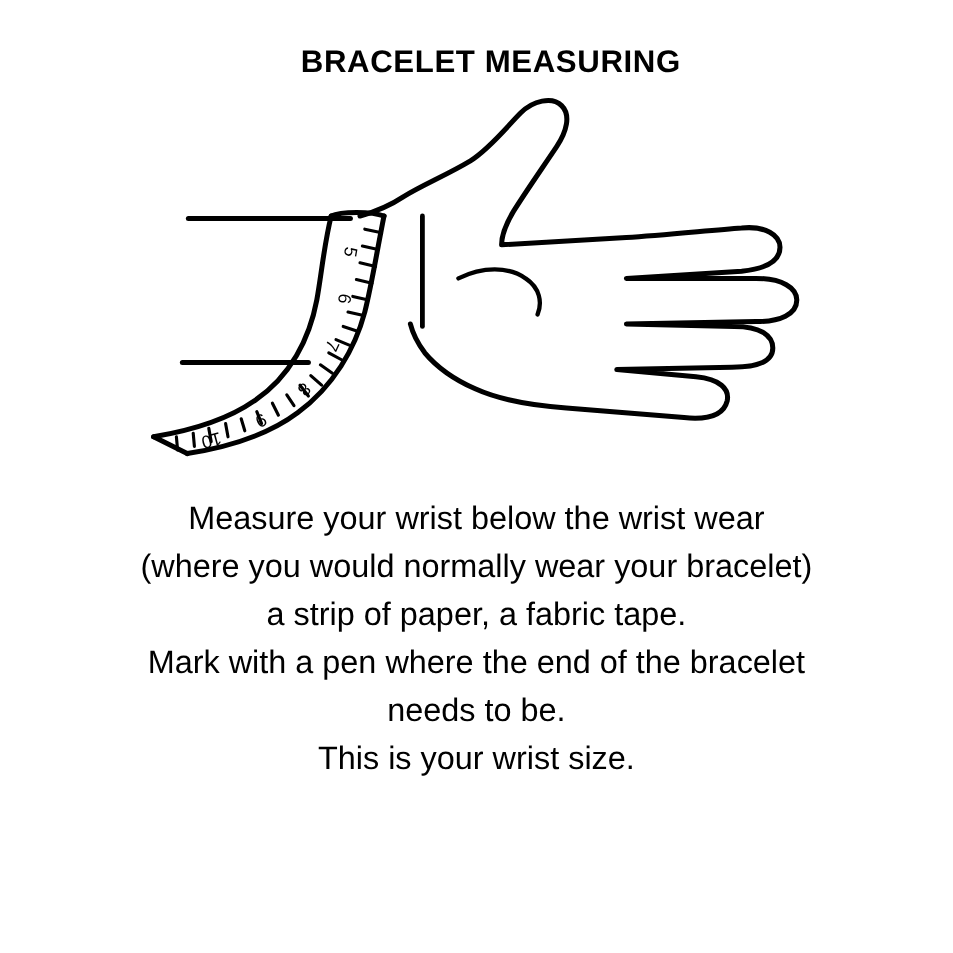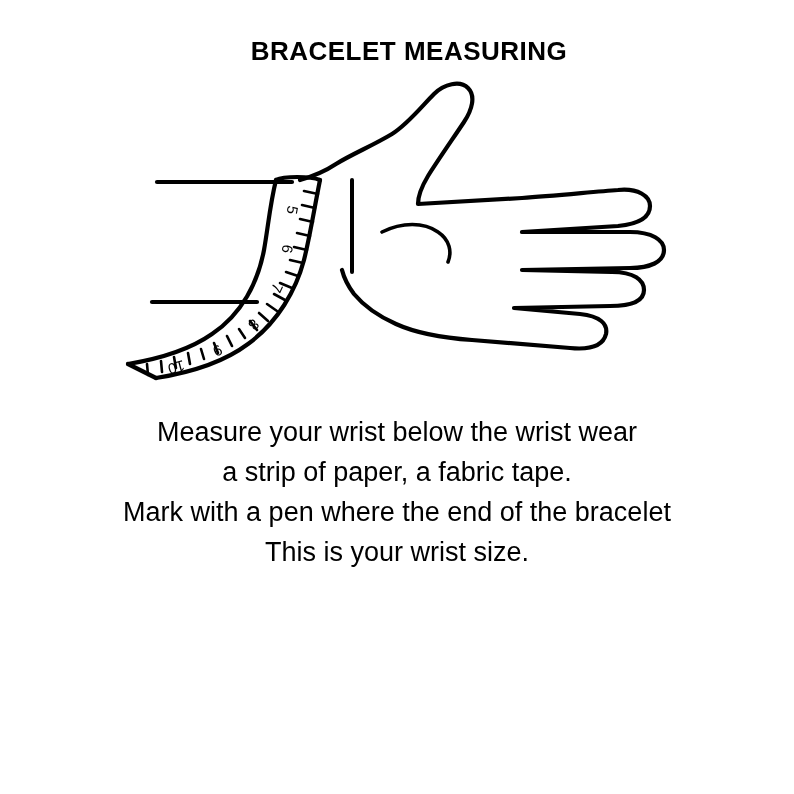--- a/index.html
+++ b/index.html
@@ -142,18 +142,20 @@
         <text x="0" y="0" transform="translate(222,210) rotate(115)">7</text>
         <text x="0" y="0" transform="translate(201,246) rotate(135)">8</text>
         <text x="0" y="0" transform="translate(167,272) rotate(153)">9</text>
         <text x="0" y="0" transform="translate(131,288) rotate(165)">10</text>
       </g>
     </svg>
   </div>
 
   <div id="caption">
     <span class="line">Measure your wrist below the wrist wear</span>
+    <span class="line">(where you would normally wear your bracelet)</span>
     <span class="line">a strip of paper, a fabric tape.</span>
     <span class="line">Mark with a pen where the end of the bracelet</span>
+    <span class="line">needs to be.</span>
     <span class="line">This is your wrist size.</span>
   </div>
 
 </div>
 
 </body></html>

